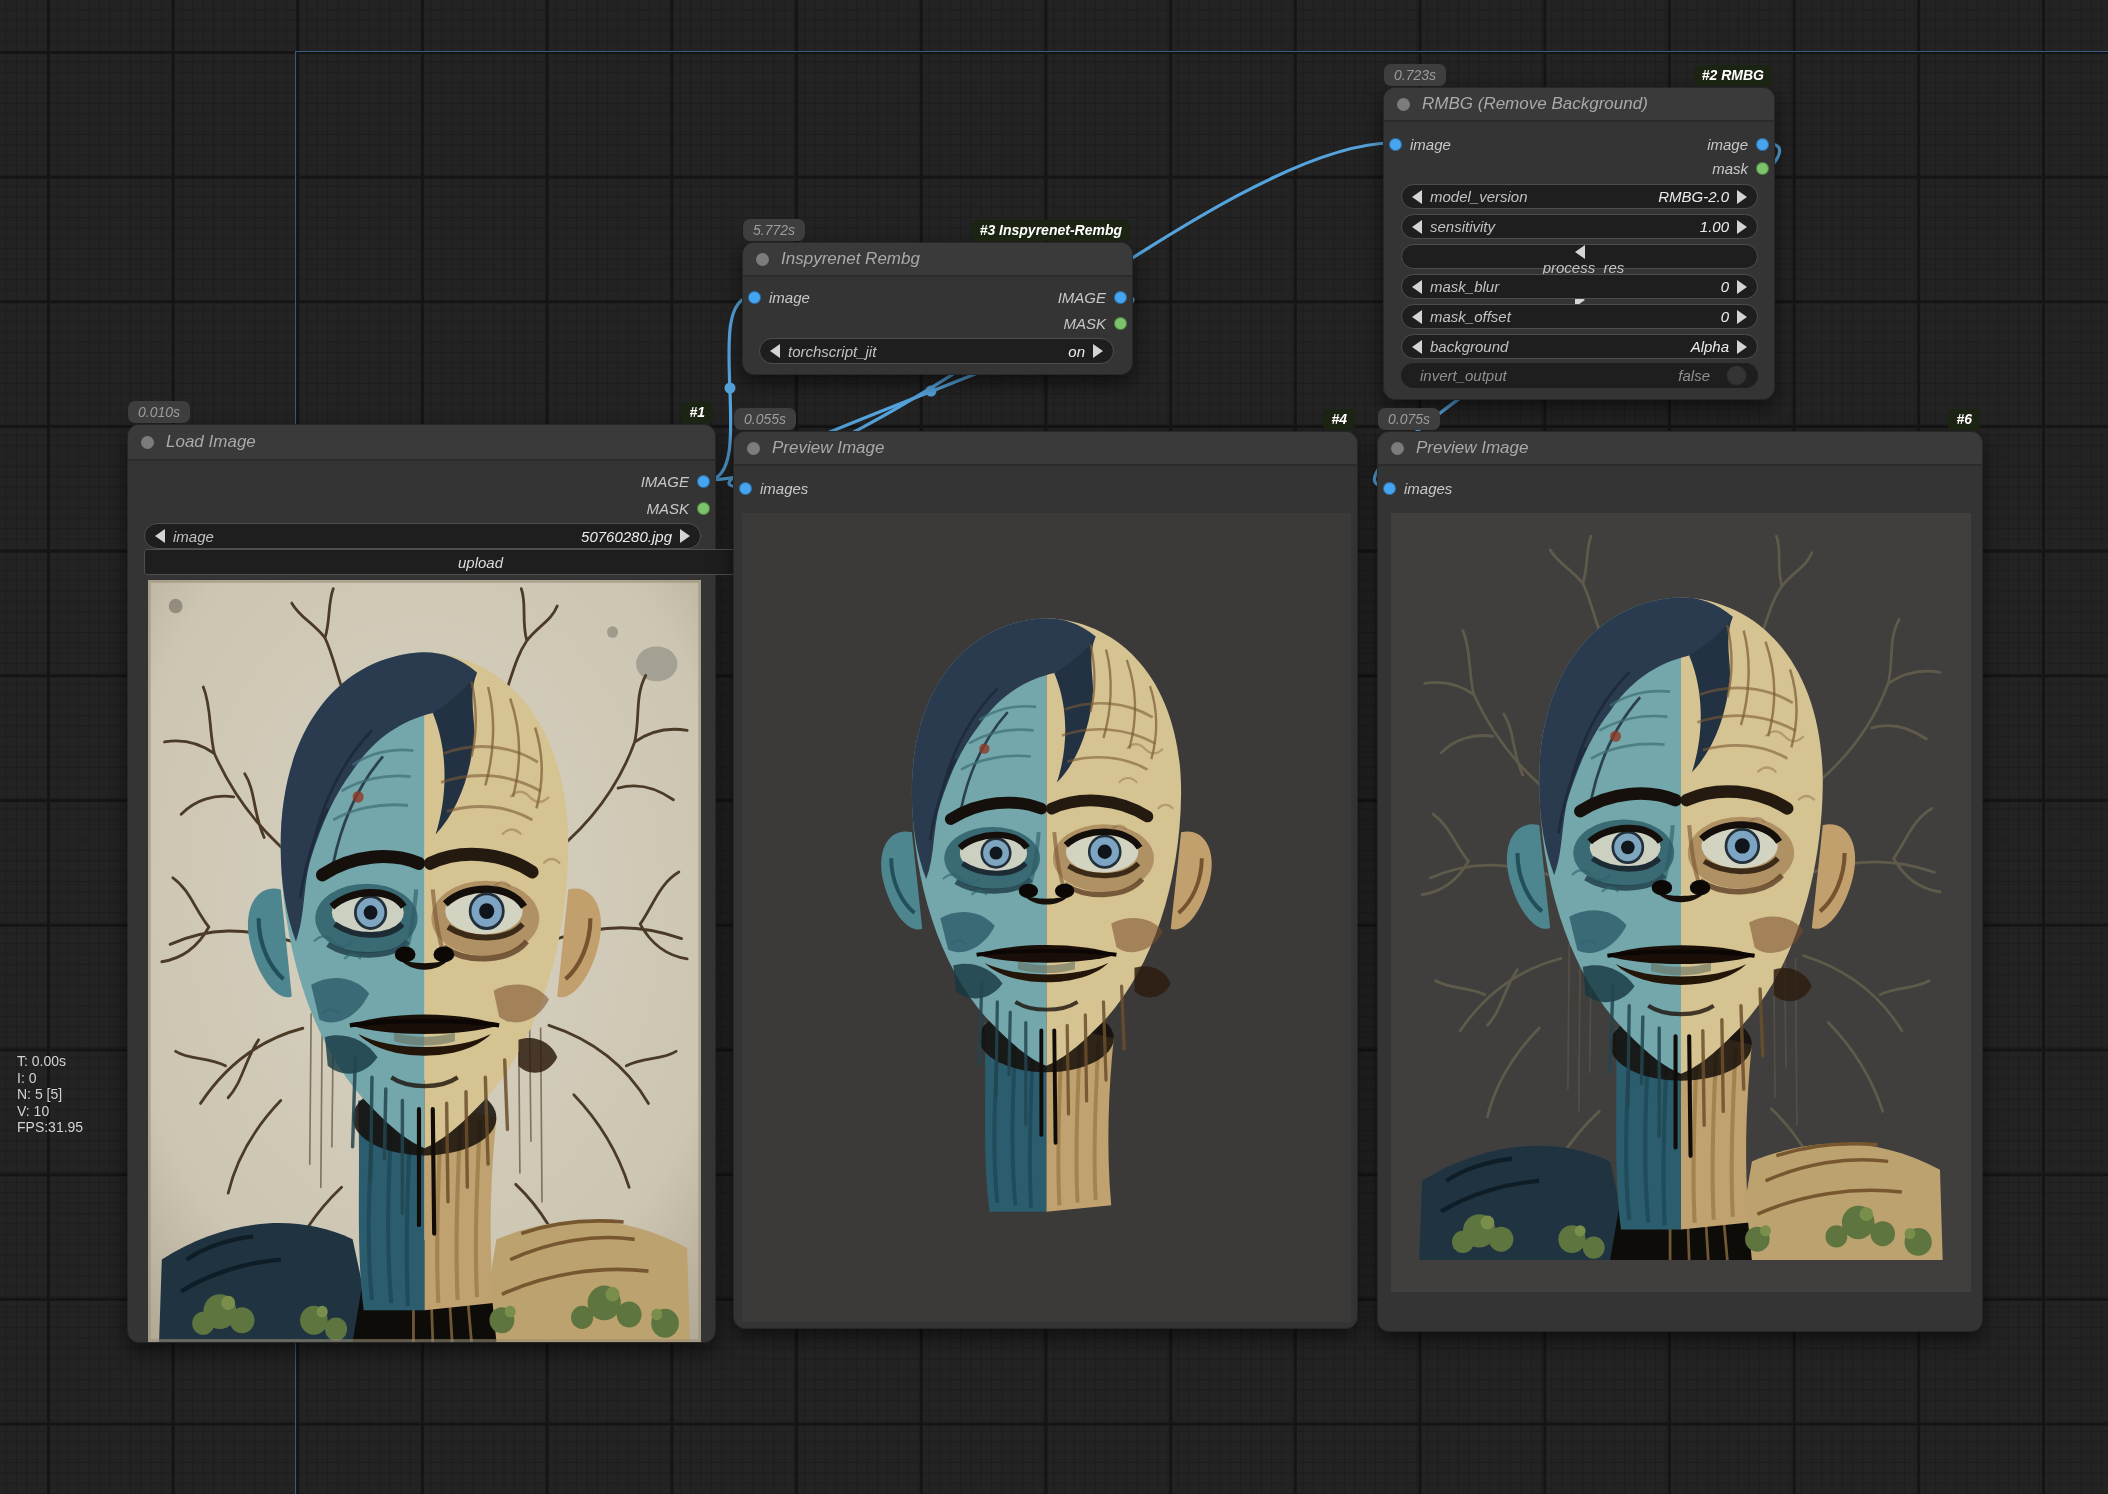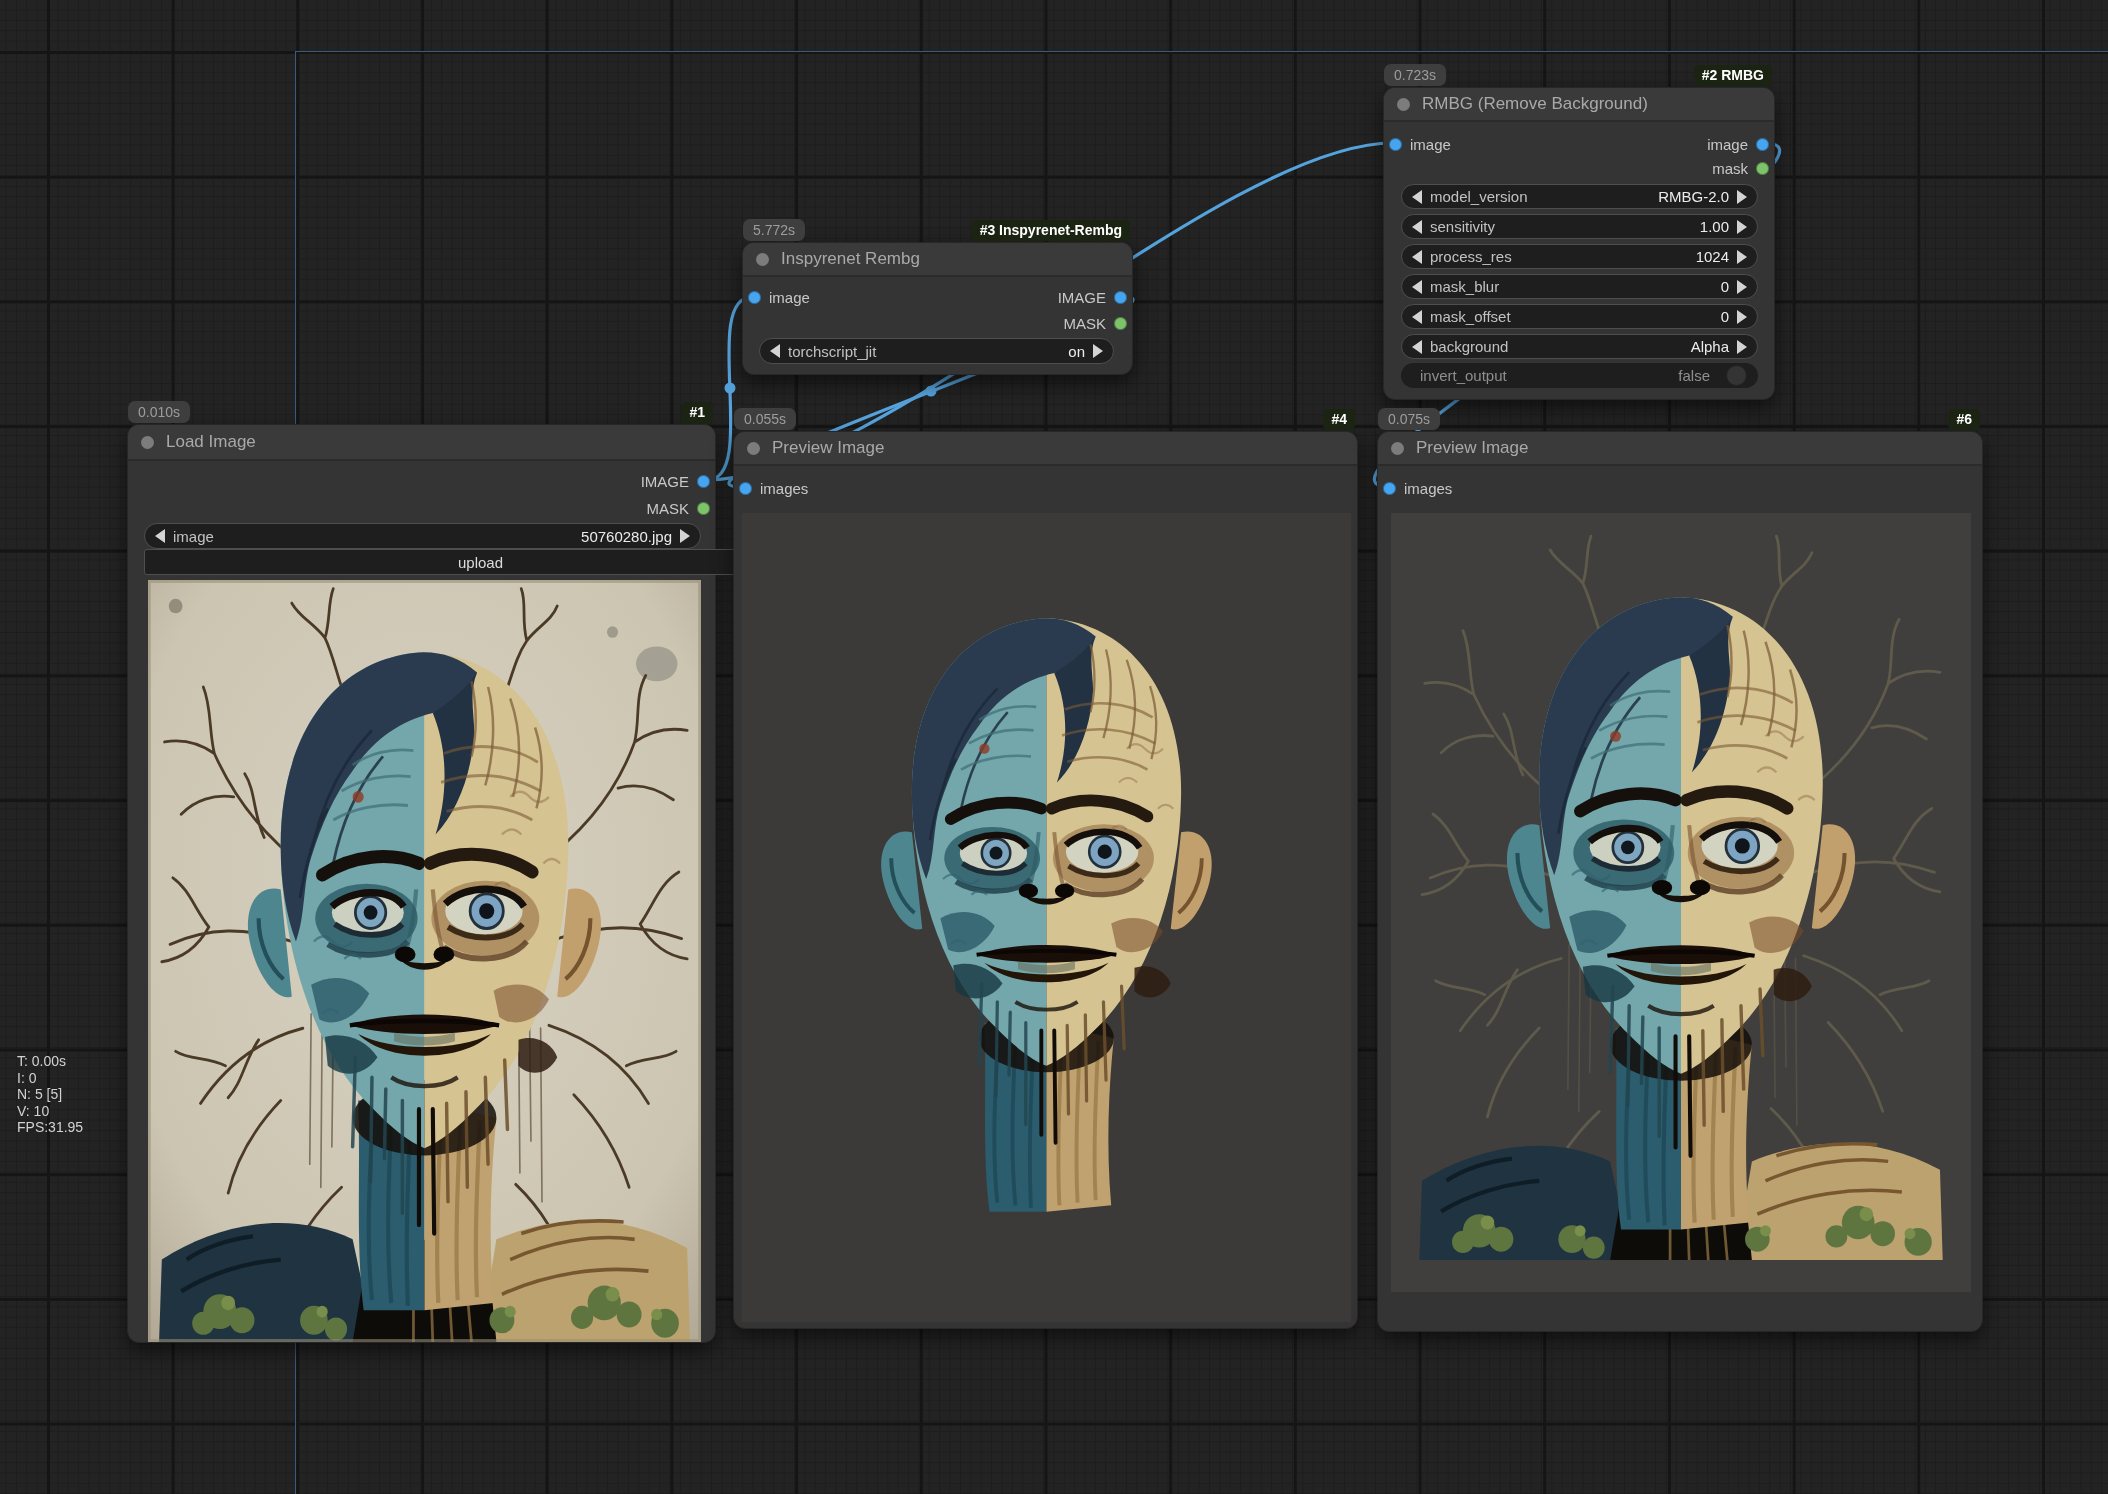--- a/index.html
+++ b/index.html
@@ -17,20 +17,21 @@
   }
   .group-box{
     position:absolute;left:295px;top:51px;width:1860px;height:1490px;
     border:1px solid #3a5b80;pointer-events:none;
   }
   #links{position:absolute;left:0;top:0;z-index:1;}
   .node{
     position:absolute;z-index:2;background:#343434;border-radius:12px;
     border:1px solid #272727;box-shadow:0 8px 20px rgba(0,0,0,.55);
     box-sizing:border-box;
+    font-style:italic;
   }
   .node-title{
     position:relative;height:34px;background:#3a3a3a;border-radius:11px 11px 0 0;
     border-bottom:2px solid #2b2b2b;display:flex;align-items:center;
     color:#a9a9a9;font-size:17px;
   }
   .collapse-dot{width:13px;height:13px;border-radius:50%;background:#7c7c7c;margin:0 12px 0 13px;flex:none;}
   .badge-time{
     position:absolute;top:-24px;left:0;height:22px;line-height:22px;border-radius:7px;
     background:#3e3e3e;color:#9d9d9d;font-size:14px;padding:0 10px;z-index:3;
@@ -299,21 +300,21 @@
       <span class="wlabel">model_version</span>
       <span class="wvalue">RMBG-2.0</span>
       <span class="arrow-r"></span>
     </div>
     <div class="widget" style="left:17px;top:126px;width:357px;height:25px;text-align:right;">
       <span class="arrow-l"></span>
       <span class="wlabel">sensitivity</span>
       <span class="wvalue">1.00</span>
       <span class="arrow-r"></span>
     </div>
-    <div class="widget" style="left:17px;top:156px;width:357px;height:25px;">
+    <div class="widget" style="left:17px;top:156px;width:357px;height:25px;flex-direction:column;">
       <span class="arrow-l"></span>
       <span class="wlabel">process_res</span>
       <span class="wvalue">1024</span>
       <span class="arrow-r"></span>
     </div>
     <div class="widget" style="left:17px;top:186px;width:357px;height:25px;">
       <span class="arrow-l"></span>
       <span class="wlabel">mask_blur</span>
       <span class="wvalue">0</span>
       <span class="arrow-r"></span>

